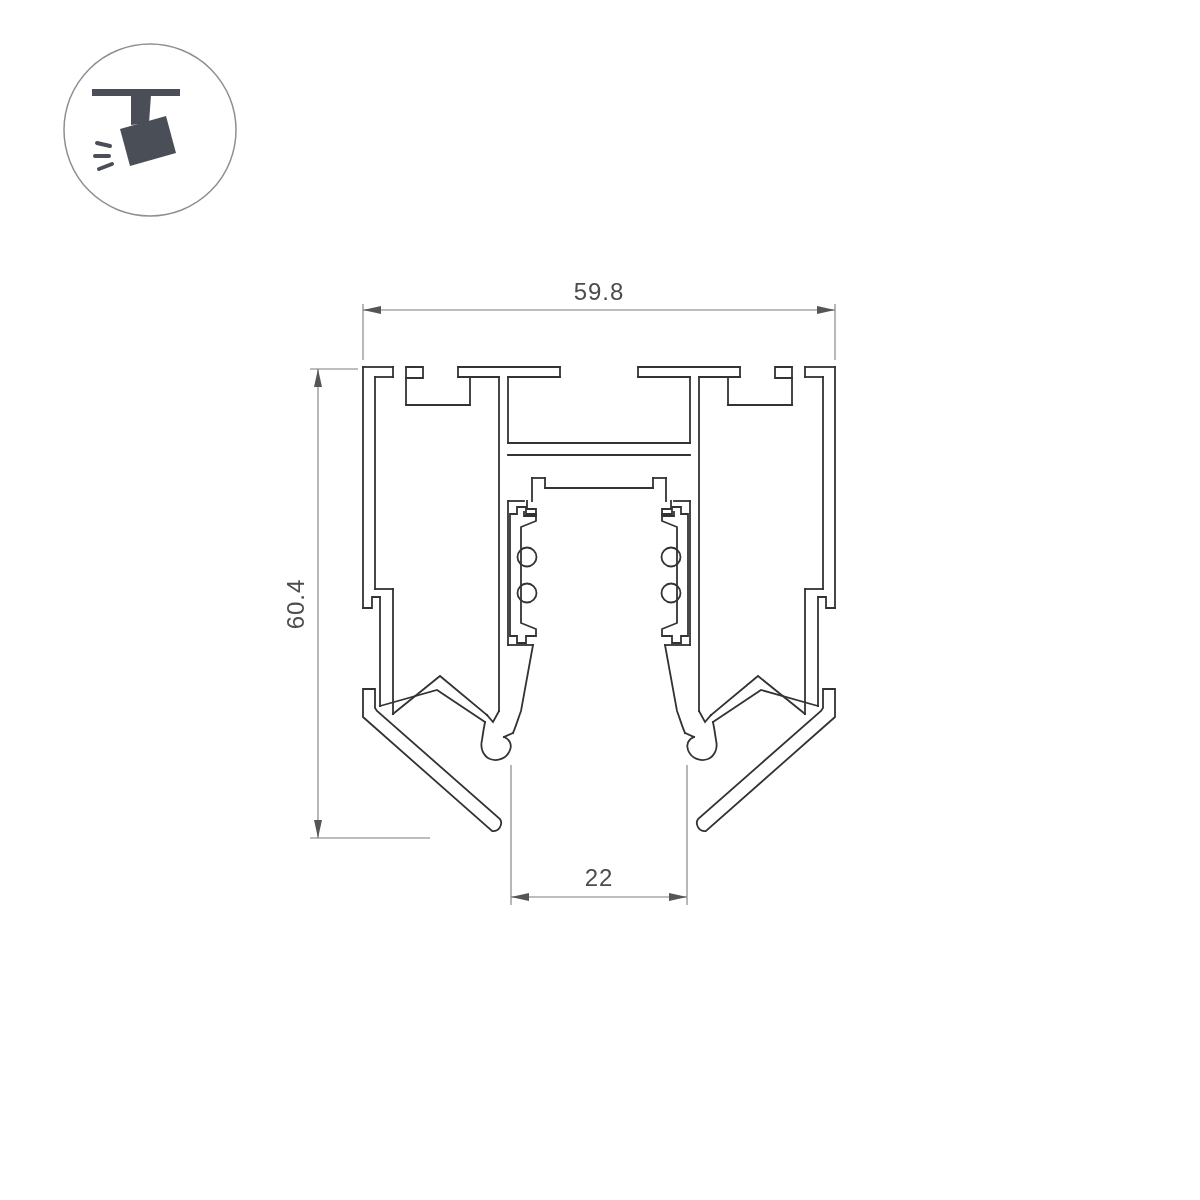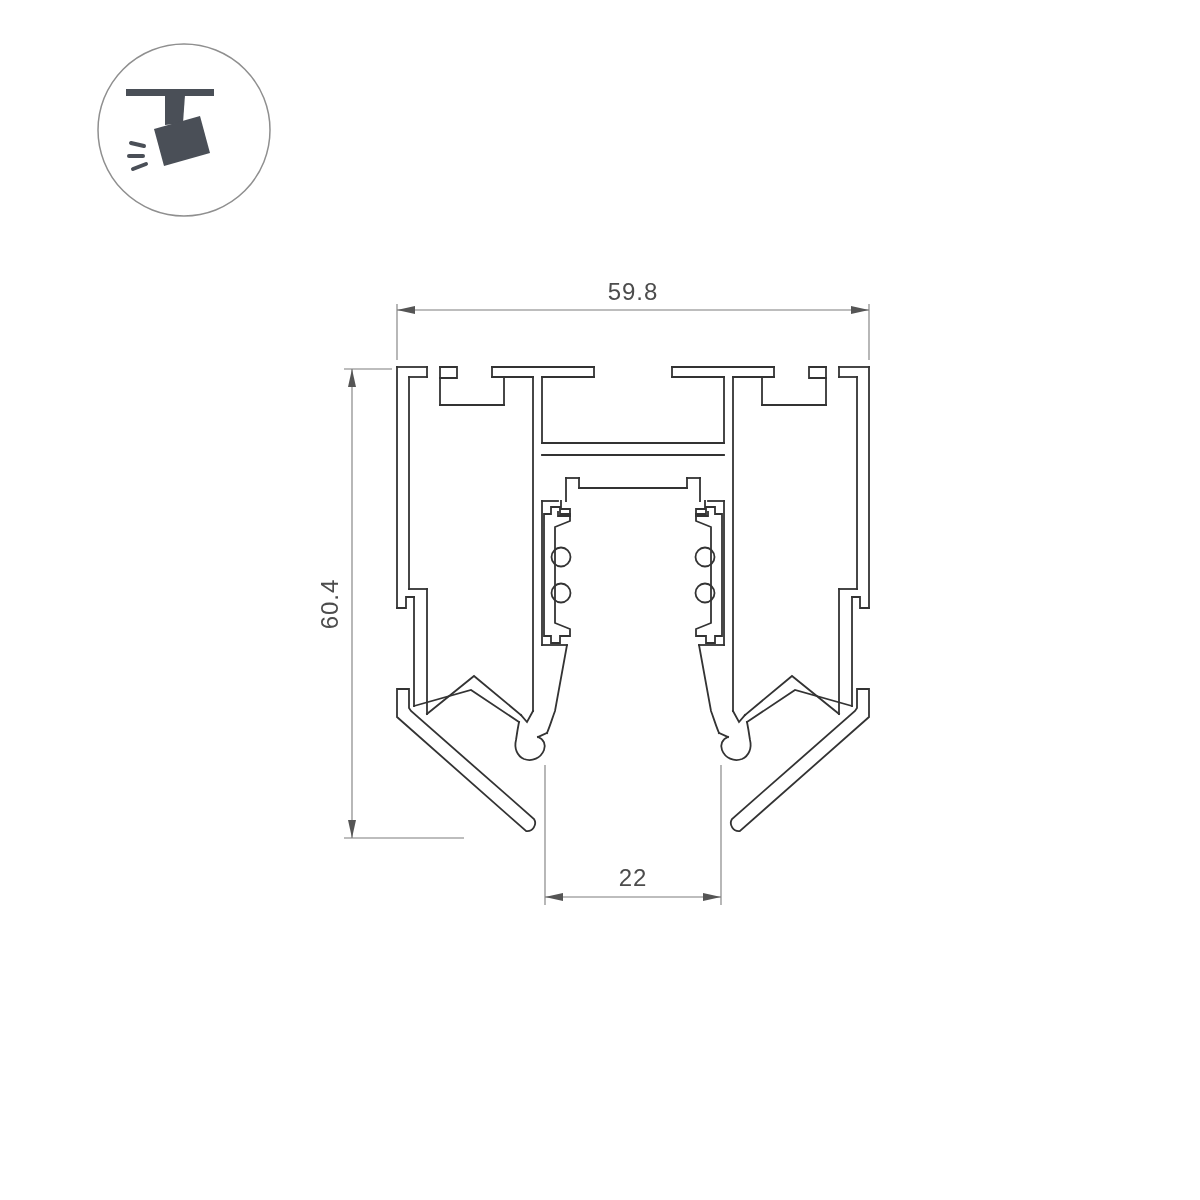--- a/index.html
+++ b/index.html
@@ -1,16 +1,16 @@
 <!DOCTYPE html>
 <html><head>
 <meta charset="utf-8">
 <style>
   html,body{margin:0;padding:0;background:#ffffff;}
-  .stage{width:1056px;height:1200px;position:relative;background:#fff;overflow:hidden;padding-left:34px;}
+  .stage{width:1056px;height:1200px;position:relative;background:#fff;overflow:hidden;}
   svg{display:block;}
   .profile-stroke{stroke:#333333;stroke-width:1.8;fill:none;stroke-linecap:square;stroke-linejoin:miter;}
   .dim-stroke{stroke:#7d7d7d;stroke-width:1.1;fill:none;}
   .dim-arrow{fill:#555555;stroke:none;}
   .dim-text{font-family:"Liberation Sans", sans-serif;font-size:24px;letter-spacing:1px;fill:#4c4c4c;font-weight:400;}
   .logo-fill{fill:#4a4f57;stroke:none;}
   .logo-ray{stroke:#4a4f57;stroke-width:4;stroke-linecap:round;fill:none;}
 </style>
 </head>
 <body>

